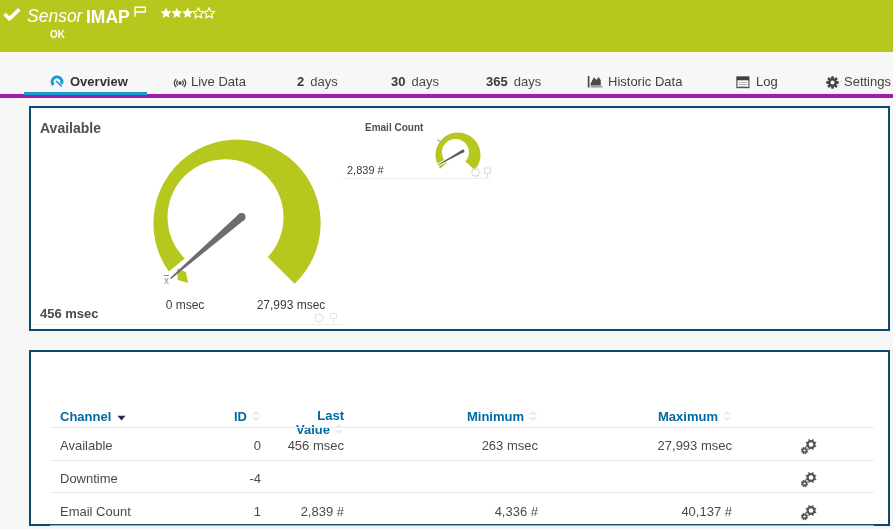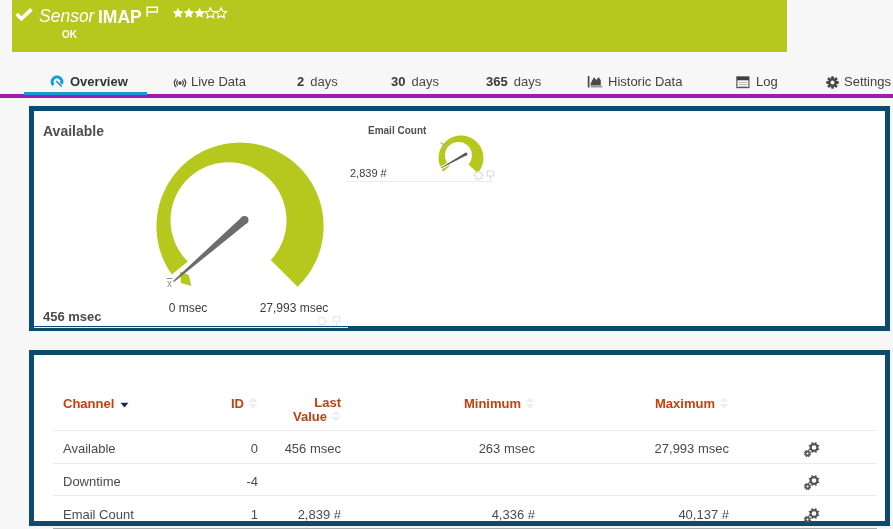--- a/index.html
+++ b/index.html
@@ -1,34 +1,34 @@
 <!DOCTYPE html>
 <html><head>
 <meta charset="utf-8">
 <style>
 * { margin:0; padding:0; box-sizing:border-box; }
 html,body { width:893px; height:529px; background:#f7f7f7; font-family:"Liberation Sans",sans-serif; overflow:hidden; }
 .abs { position:absolute; }
-#hdr { position:absolute; left:12px; top:0; width:775px; height:52px; background:#b6c71d; }
+#hdr { position:absolute; left:0; top:0; width:893px; height:52px; background:#b6c71d; }
 #title { position:absolute; left:27px; top:6px; color:#fff; white-space:nowrap; }
 #title .sens { font-style:italic; font-size:17.5px; }
 #title .imap { position:absolute; left:59px; top:0.5px; font-weight:bold; font-size:17.5px; }
 #ok { position:absolute; left:50px; top:29px; color:#fff; font-weight:bold; font-size:10px; }
 #tabs { position:absolute; left:0; top:52px; width:893px; height:46px; border-bottom:4px solid #a21caf; font-size:13px; color:#424242; }
 .tabtxt { position:absolute; top:22px; white-space:nowrap; }
 .num { font-weight:bold; color:#3a3a3a; }
 .days { color:#4a4a4a; margin-left:6px;text-align:right; }
 #ovl { position:absolute; left:24px; top:40px; width:123px; height:3px; background:#1b9ad2; }
-.panel { position:absolute; left:29px; background:#fff; border:5px solid #0c4a6e; box-shadow:0 1px 2px rgba(0,0,0,0.04); }
+.panel { position:absolute; left:29px; background:#fff; border:2px solid #0c4a6e; box-shadow:0 1px 2px rgba(0,0,0,0.04); }
 #p1 { top:106px; width:861px; height:225px; }
 #p2 { top:350px; width:861px; height:176px; }
 .gtitle { position:absolute; font-weight:bold; color:#4f4f4f; }
 .glabel { position:absolute; font-size:12px; color:#3c3c3c; text-align:center; }
 .cellline { position:absolute; height:1px; background:#ededed; }
-.thd { position:absolute; font-size:13px; font-weight:bold; color:#c2410c; white-space:nowrap; }
+.thd { position:absolute; font-size:13px; font-weight:bold; color:#0369a1; white-space:nowrap;margin-top:16px; }
 .td { position:absolute; font-size:13px; color:#4a4a4a; white-space:nowrap; }
 .rline { position:absolute; left:19px; width:824px; height:1px; background:#ebebeb; }
 svg { display:block; }
 .sorticon { display:inline-block; vertical-align:-1px; margin-left:4px; }
 </style>
 </head>
 <body>
 
 <div id="hdr">
   <svg class="abs" style="left:3px;top:7px" width="18" height="16" viewBox="0 0 18 16">

